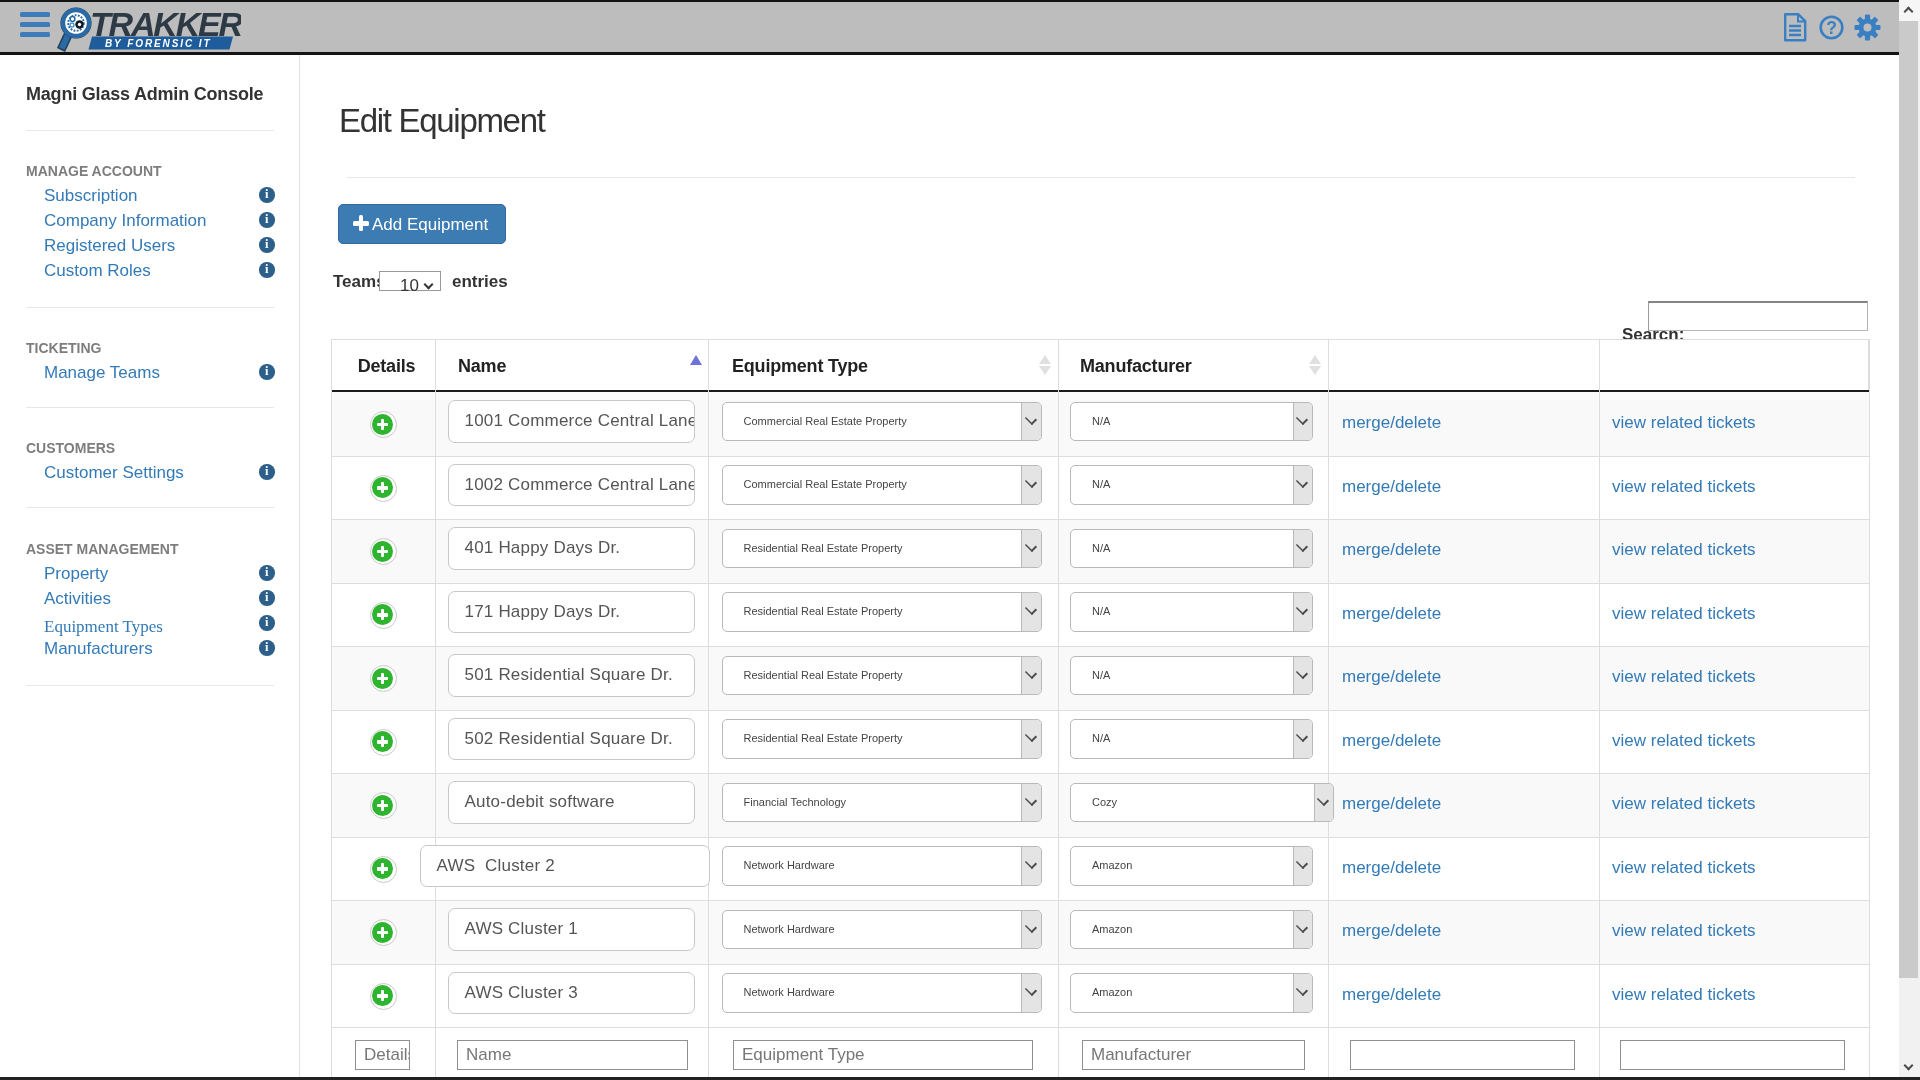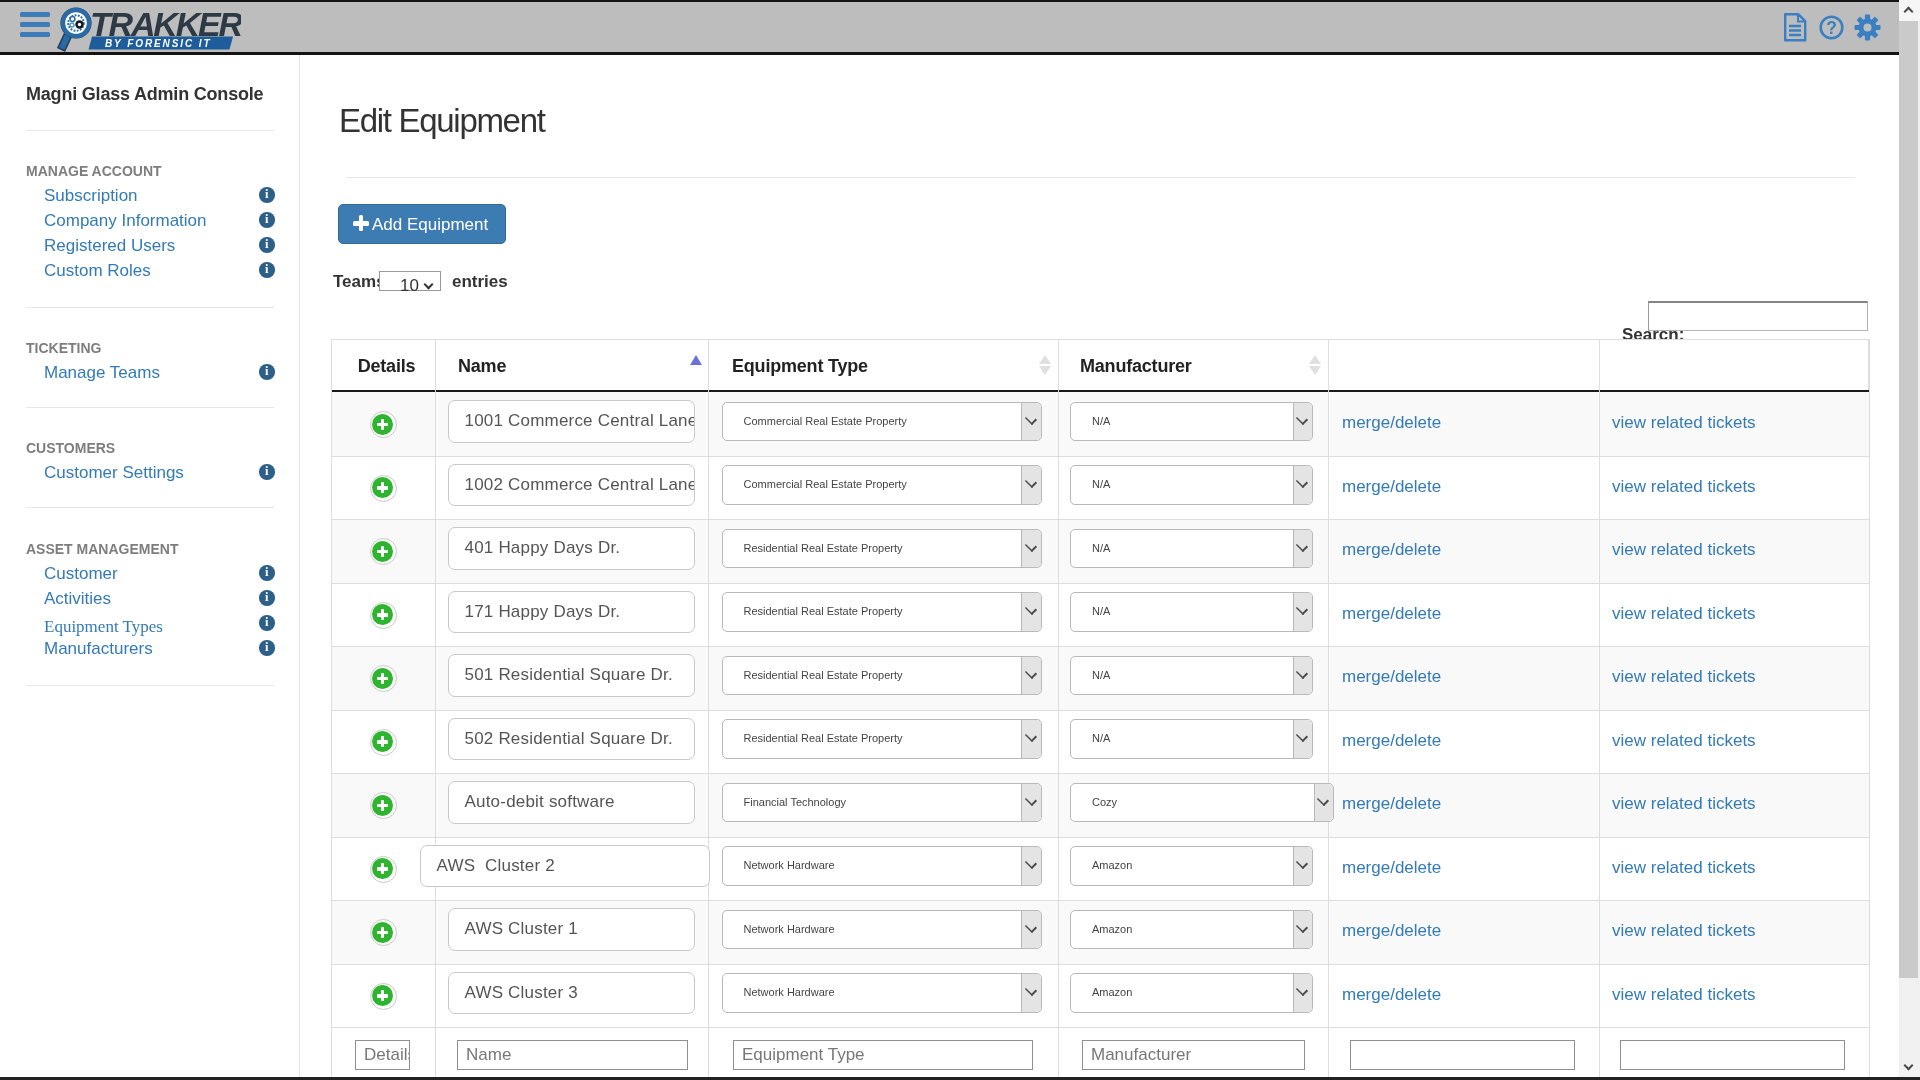--- a/index.html
+++ b/index.html
@@ -119,21 +119,21 @@
     <div class="info" style="top:237px">i</div>
     <div class="sblink" style="left:44px;top:261.4px;">Custom Roles</div>
     <div class="info" style="top:262px">i</div>
     <div class="sbsec" style="left:26px;top:339.8px;">TICKETING</div>
     <div class="sblink" style="left:44px;top:363.4px;">Manage Teams</div>
     <div class="info" style="top:364px">i</div>
     <div class="sbsec" style="left:26px;top:439.8px;">CUSTOMERS</div>
     <div class="sblink" style="left:44px;top:463.4px;">Customer Settings</div>
     <div class="info" style="top:464px">i</div>
     <div class="sbsec" style="left:26px;top:540.8px;">ASSET MANAGEMENT</div>
-    <div class="sblink" style="left:44px;top:564.4px;">Customer</div>
+    <div class="sblink" style="left:44px;top:564.4px;">Property</div>
     <div class="info" style="top:565px">i</div>
     <div class="sblink" style="left:44px;top:589.4px;">Activities</div>
     <div class="info" style="top:590px">i</div>
     <div class="sblink" style="left:44px;top:617px;font-family:Liberation Serif, serif;">Equipment Types</div>
     <div class="info" style="top:615px">i</div>
     <div class="sblink" style="left:44px;top:639.4px;">Manufacturers</div>
     <div class="info" style="top:640px">i</div>
   </div>
 <div id="h2t">Edit Equipment</div>
 <div id="hr1"></div>

